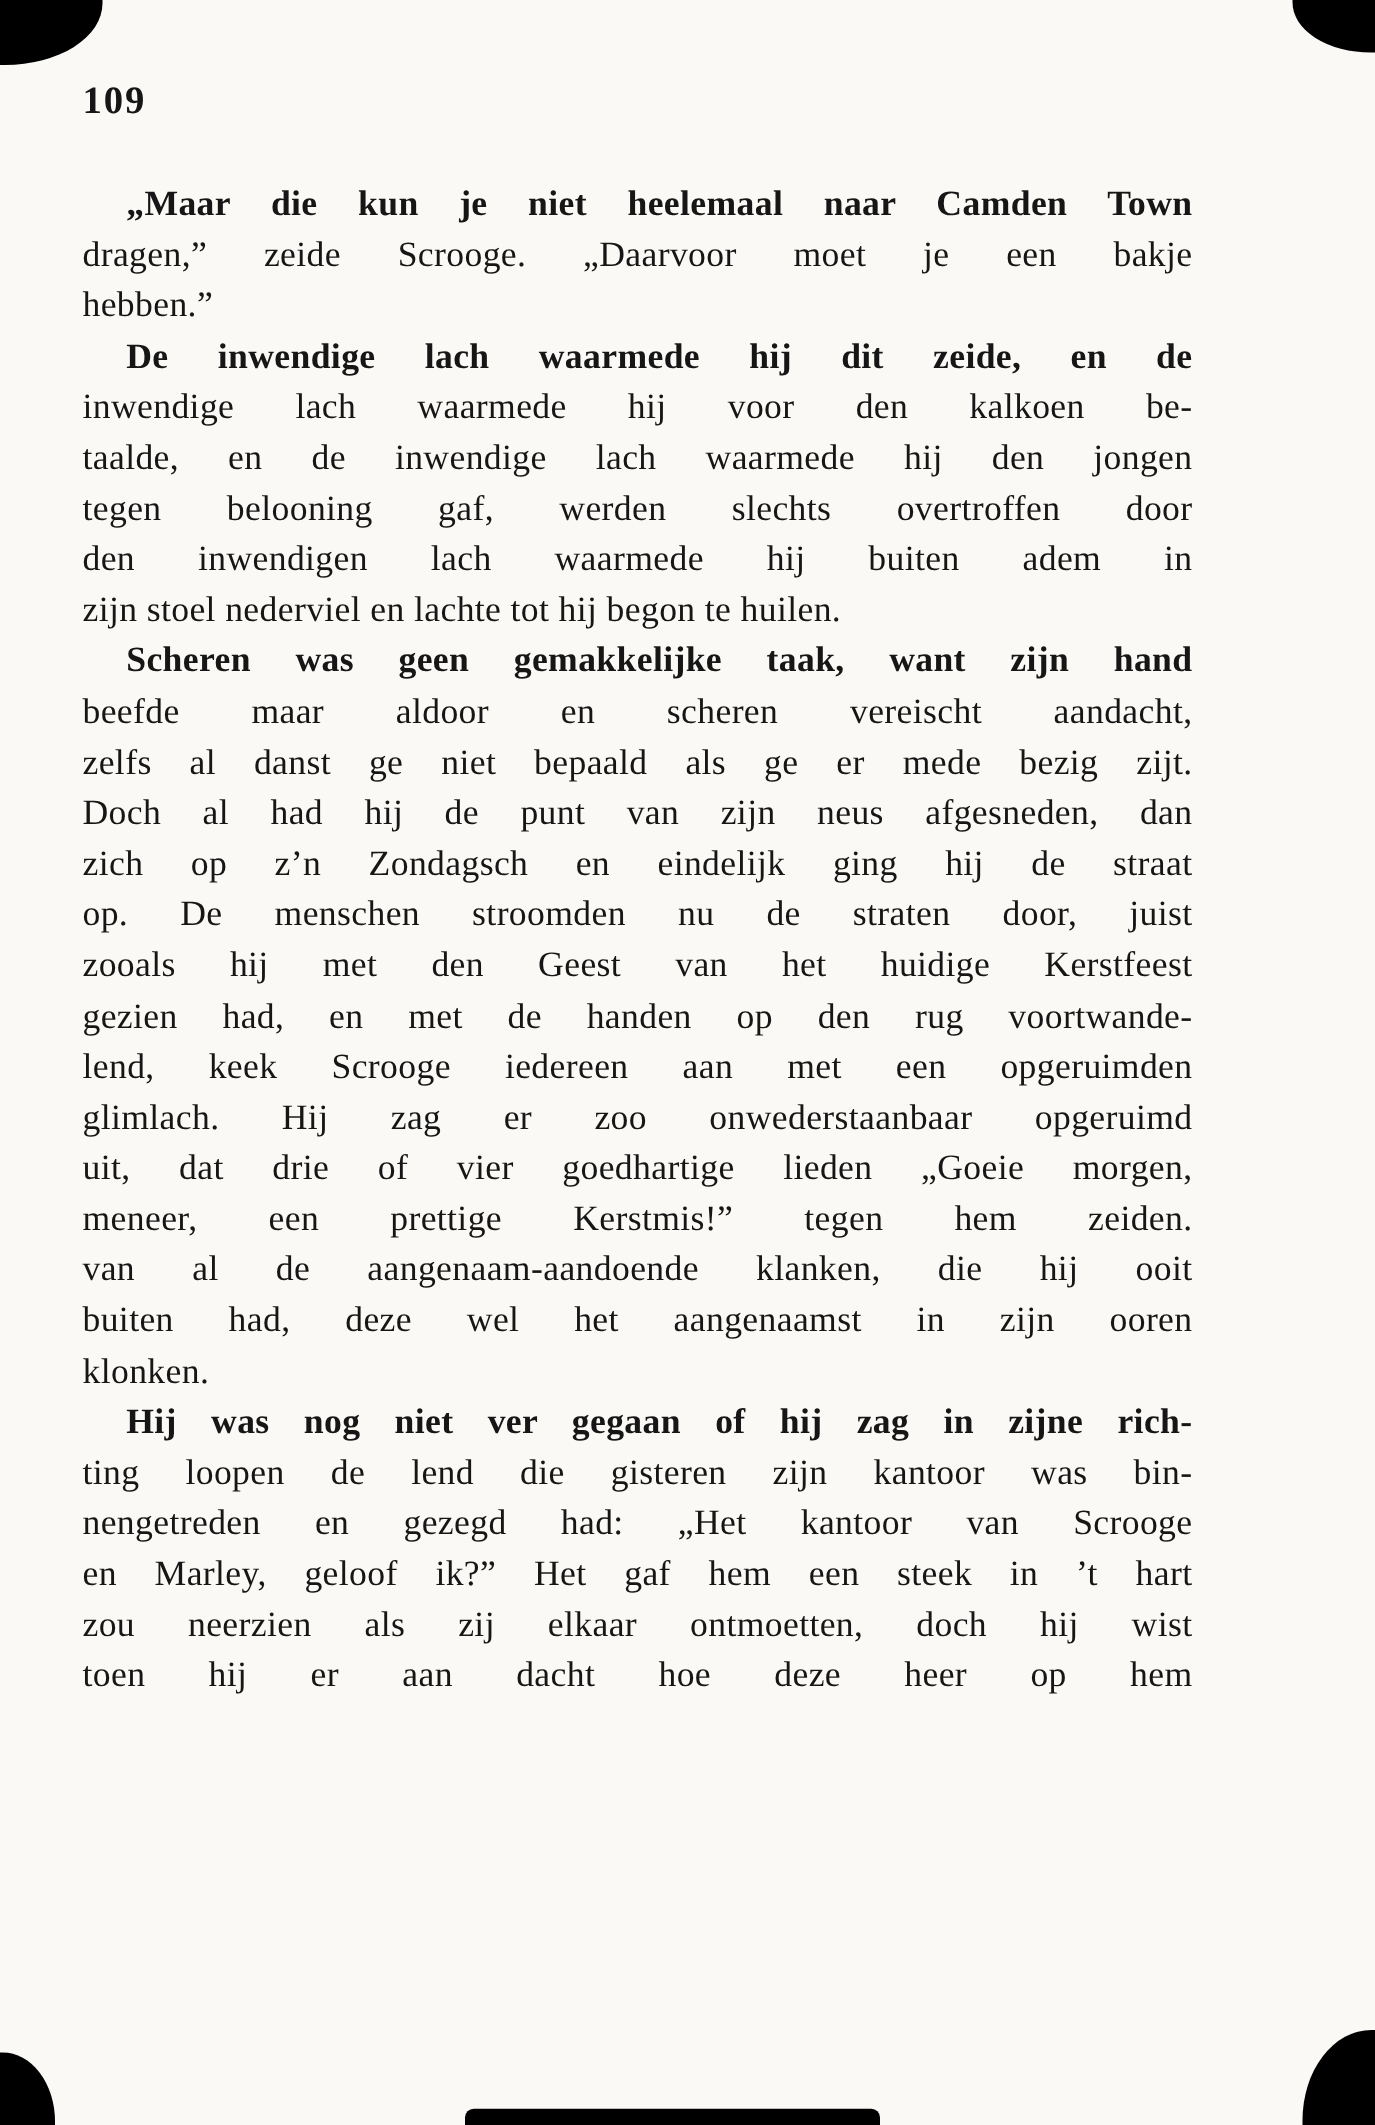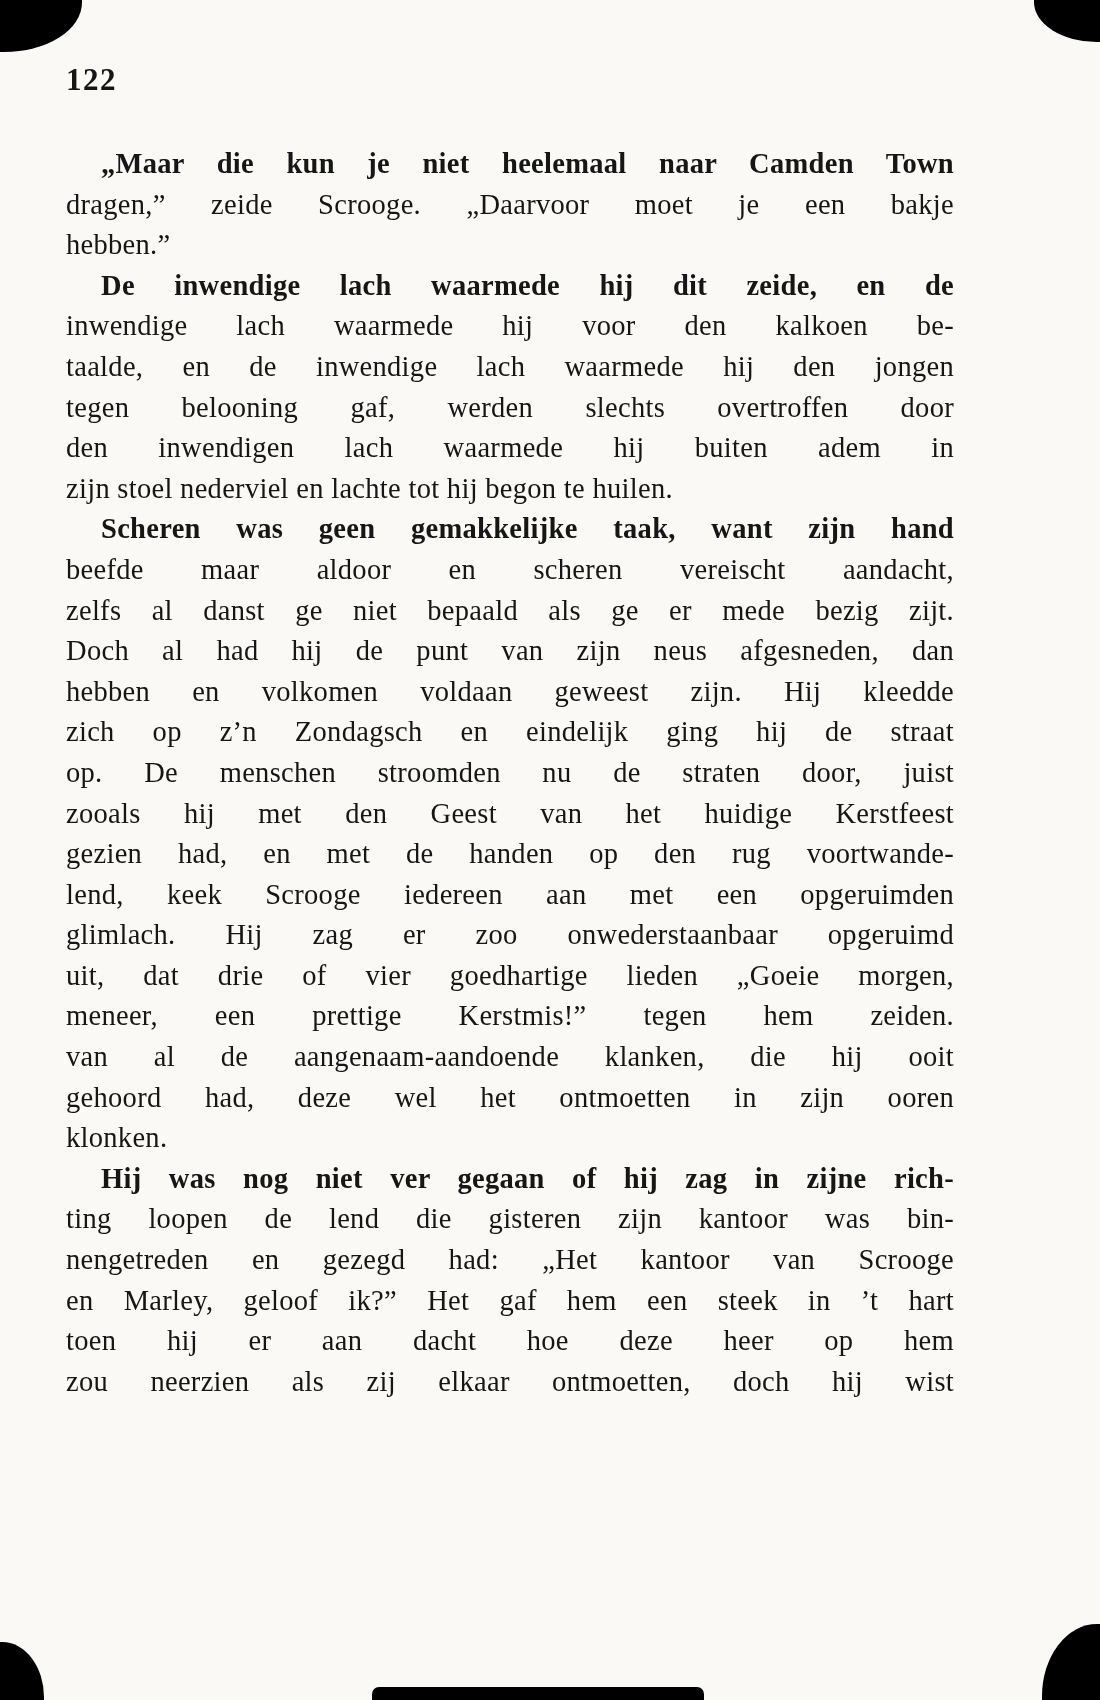--- a/index.html
+++ b/index.html
@@ -83,61 +83,60 @@
   .mark.bbar {
     left: 372px; bottom: 0;
     width: 332px; height: 13px;
     border-radius: 7px 7px 0 0;
   }
 </style>
 </head>
 <body>
 
 <div class="page">
-  <div class="page-number">122</div>
+  <div class="page-number">109</div>
 
   <main class="text-block">
       <div class="paragraph">
         <div class="line indent">„Maar die kun je niet heelemaal naar Camden Town</div>
         <div class="line">dragen,” zeide Scrooge. „Daarvoor moet je een bakje</div>
         <div class="line no-justify">hebben.”</div>
       </div>
       <div class="paragraph">
         <div class="line indent">De inwendige lach waarmede hij dit zeide, en de</div>
         <div class="line">inwendige lach waarmede hij voor den kalkoen be-</div>
         <div class="line">taalde, en de inwendige lach waarmede hij den jongen</div>
         <div class="line">tegen belooning gaf, werden slechts overtroffen door</div>
         <div class="line">den inwendigen lach waarmede hij buiten adem in</div>
         <div class="line no-justify">zijn stoel nederviel en lachte tot hij begon te huilen.</div>
       </div>
       <div class="paragraph">
         <div class="line indent">Scheren was geen gemakkelijke taak, want zijn hand</div>
         <div class="line">beefde maar aldoor en scheren vereischt aandacht,</div>
         <div class="line">zelfs al danst ge niet bepaald als ge er mede bezig zijt.</div>
         <div class="line">Doch al had hij de punt van zijn neus afgesneden, dan</div>
-        <div class="line">hebben en volkomen voldaan geweest zijn. Hij kleedde</div>
         <div class="line">zich op z’n Zondagsch en eindelijk ging hij de straat</div>
         <div class="line">op. De menschen stroomden nu de straten door, juist</div>
         <div class="line">zooals hij met den Geest van het huidige Kerstfeest</div>
         <div class="line">gezien had, en met de handen op den rug voortwande-</div>
         <div class="line">lend, keek Scrooge iedereen aan met een opgeruimden</div>
         <div class="line">glimlach. Hij zag er zoo onwederstaanbaar opgeruimd</div>
         <div class="line">uit, dat drie of vier goedhartige lieden „Goeie morgen,</div>
         <div class="line">meneer, een prettige Kerstmis!” tegen hem zeiden.</div>
         <div class="line">van al de aangenaam-aandoende klanken, die hij ooit</div>
-        <div class="line">gehoord had, deze wel het ontmoetten in zijn ooren</div>
+        <div class="line">buiten had, deze wel het aangenaamst in zijn ooren</div>
         <div class="line no-justify">klonken.</div>
       </div>
       <div class="paragraph">
         <div class="line indent">Hij was nog niet ver gegaan of hij zag in zijne rich-</div>
         <div class="line">ting loopen de lend die gisteren zijn kantoor was bin-</div>
         <div class="line">nengetreden en gezegd had: „Het kantoor van Scrooge</div>
         <div class="line">en Marley, geloof ik?” Het gaf hem een steek in ’t hart</div>
+        <div class="line">zou neerzien als zij elkaar ontmoetten, doch hij wist</div>
         <div class="line">toen hij er aan dacht hoe deze heer op hem</div>
-        <div class="line">zou neerzien als zij elkaar ontmoetten, doch hij wist</div>
       </div>
     </main>
 
   <div class="mark tl"></div>
   <div class="mark tr"></div>
   <div class="mark bl"></div>
   <div class="mark br"></div>
   <div class="mark bbar"></div>
 </div>
 

